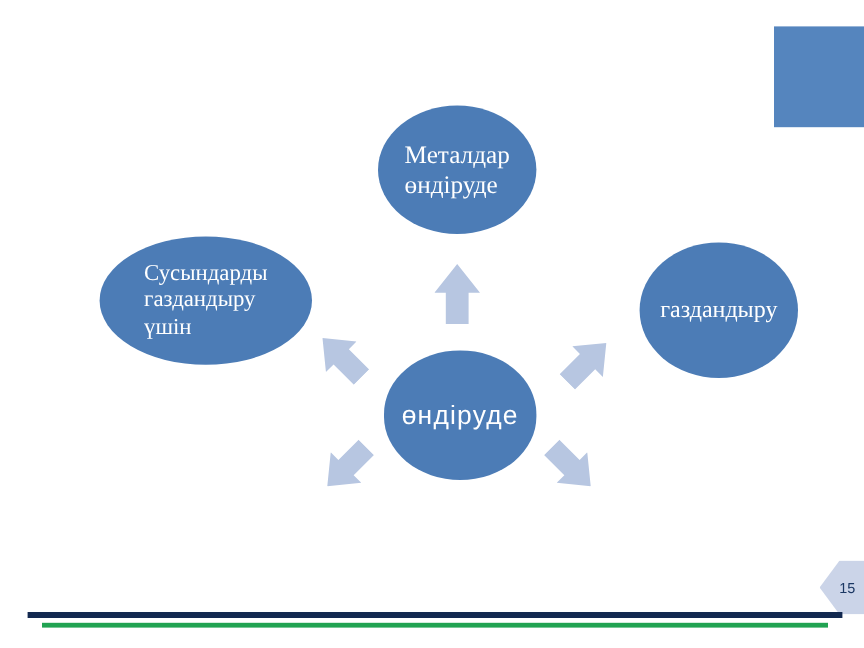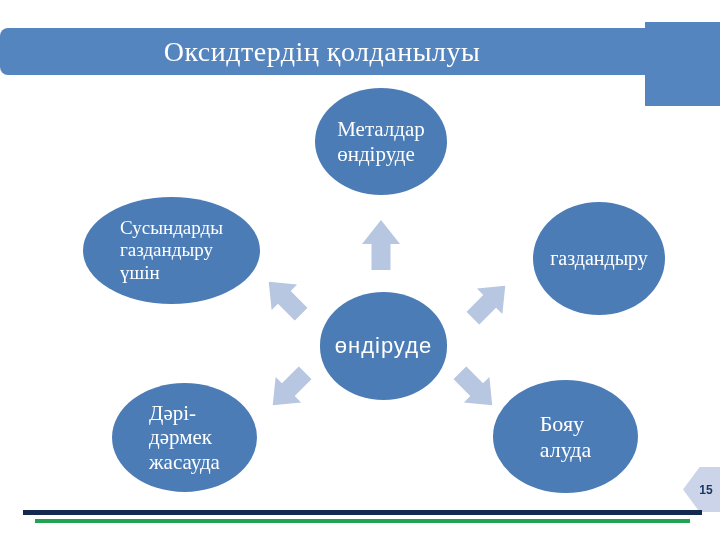--- a/index.html
+++ b/index.html
@@ -52,36 +52,33 @@
   
   .page-flag{
     position:absolute; left:683px; top:467px; width:37px; height:45px;
     background:#CBD4E8;
     clip-path:polygon(0% 50%, 45% 0%, 100% 0%, 100% 100%, 45% 100%);
     display:flex; align-items:center; justify-content:center;
     padding-left:9px; box-sizing:border-box;
   }
   .page-number{
     color:#1B3763; font-family:"Liberation Sans", sans-serif;
-    font-size:12px; font-weight:bold;
+    font-size:12px; font-weight:normal;
   }
   
   .rule-navy{position:absolute; left:23px; top:510px; width:679px; height:5px; background:#132950; z-index:5;}
   .rule-green{position:absolute; left:35px; top:519px; width:655px; height:4px; background:#21A352;}
 </style>
 </head>
 <body>
 
 <div class="slide">
 
   <div class="decor-block"></div>
 
-  <div class="title-bar">
-    <span class="title-text">Оксидтердің қолданылуы</span>
-  </div>
 
   <div class="arrow arrow-up">
     <svg viewBox="0 0 38 50" preserveAspectRatio="none">
         <polygon points="19,0 38,24 28.5,24 28.5,50 9.5,50 9.5,24 0,24"></polygon>
       </svg>
   </div>
   <div class="arrow arrow-upper-left">
     <svg viewBox="0 0 38 50" preserveAspectRatio="none">
         <polygon points="19,0 38,24 28.5,24 28.5,50 9.5,50 9.5,24 0,24"></polygon>
       </svg>
@@ -101,25 +98,20 @@
         <polygon points="19,0 38,24 28.5,24 28.5,50 9.5,50 9.5,24 0,24"></polygon>
       </svg>
   </div>
 
   <div class="node node-top">Металдар
 өндіруде</div>
   <div class="node node-left-upper">Сусындарды
 газдандыру
 үшін</div>
   <div class="node node-right-upper">газдандыру</div>
-  <div class="node node-left-lower">Дәрі-
-дәрмек
-жасауда</div>
-  <div class="node node-right-lower">Бояу
-алуда</div>
 
   <div class="node node-center">өндіруде</div>
 
   <div class="page-flag">
     <span class="page-number">15</span>
   </div>
 
   <div class="rule-navy"></div>
   <div class="rule-green"></div>
 

